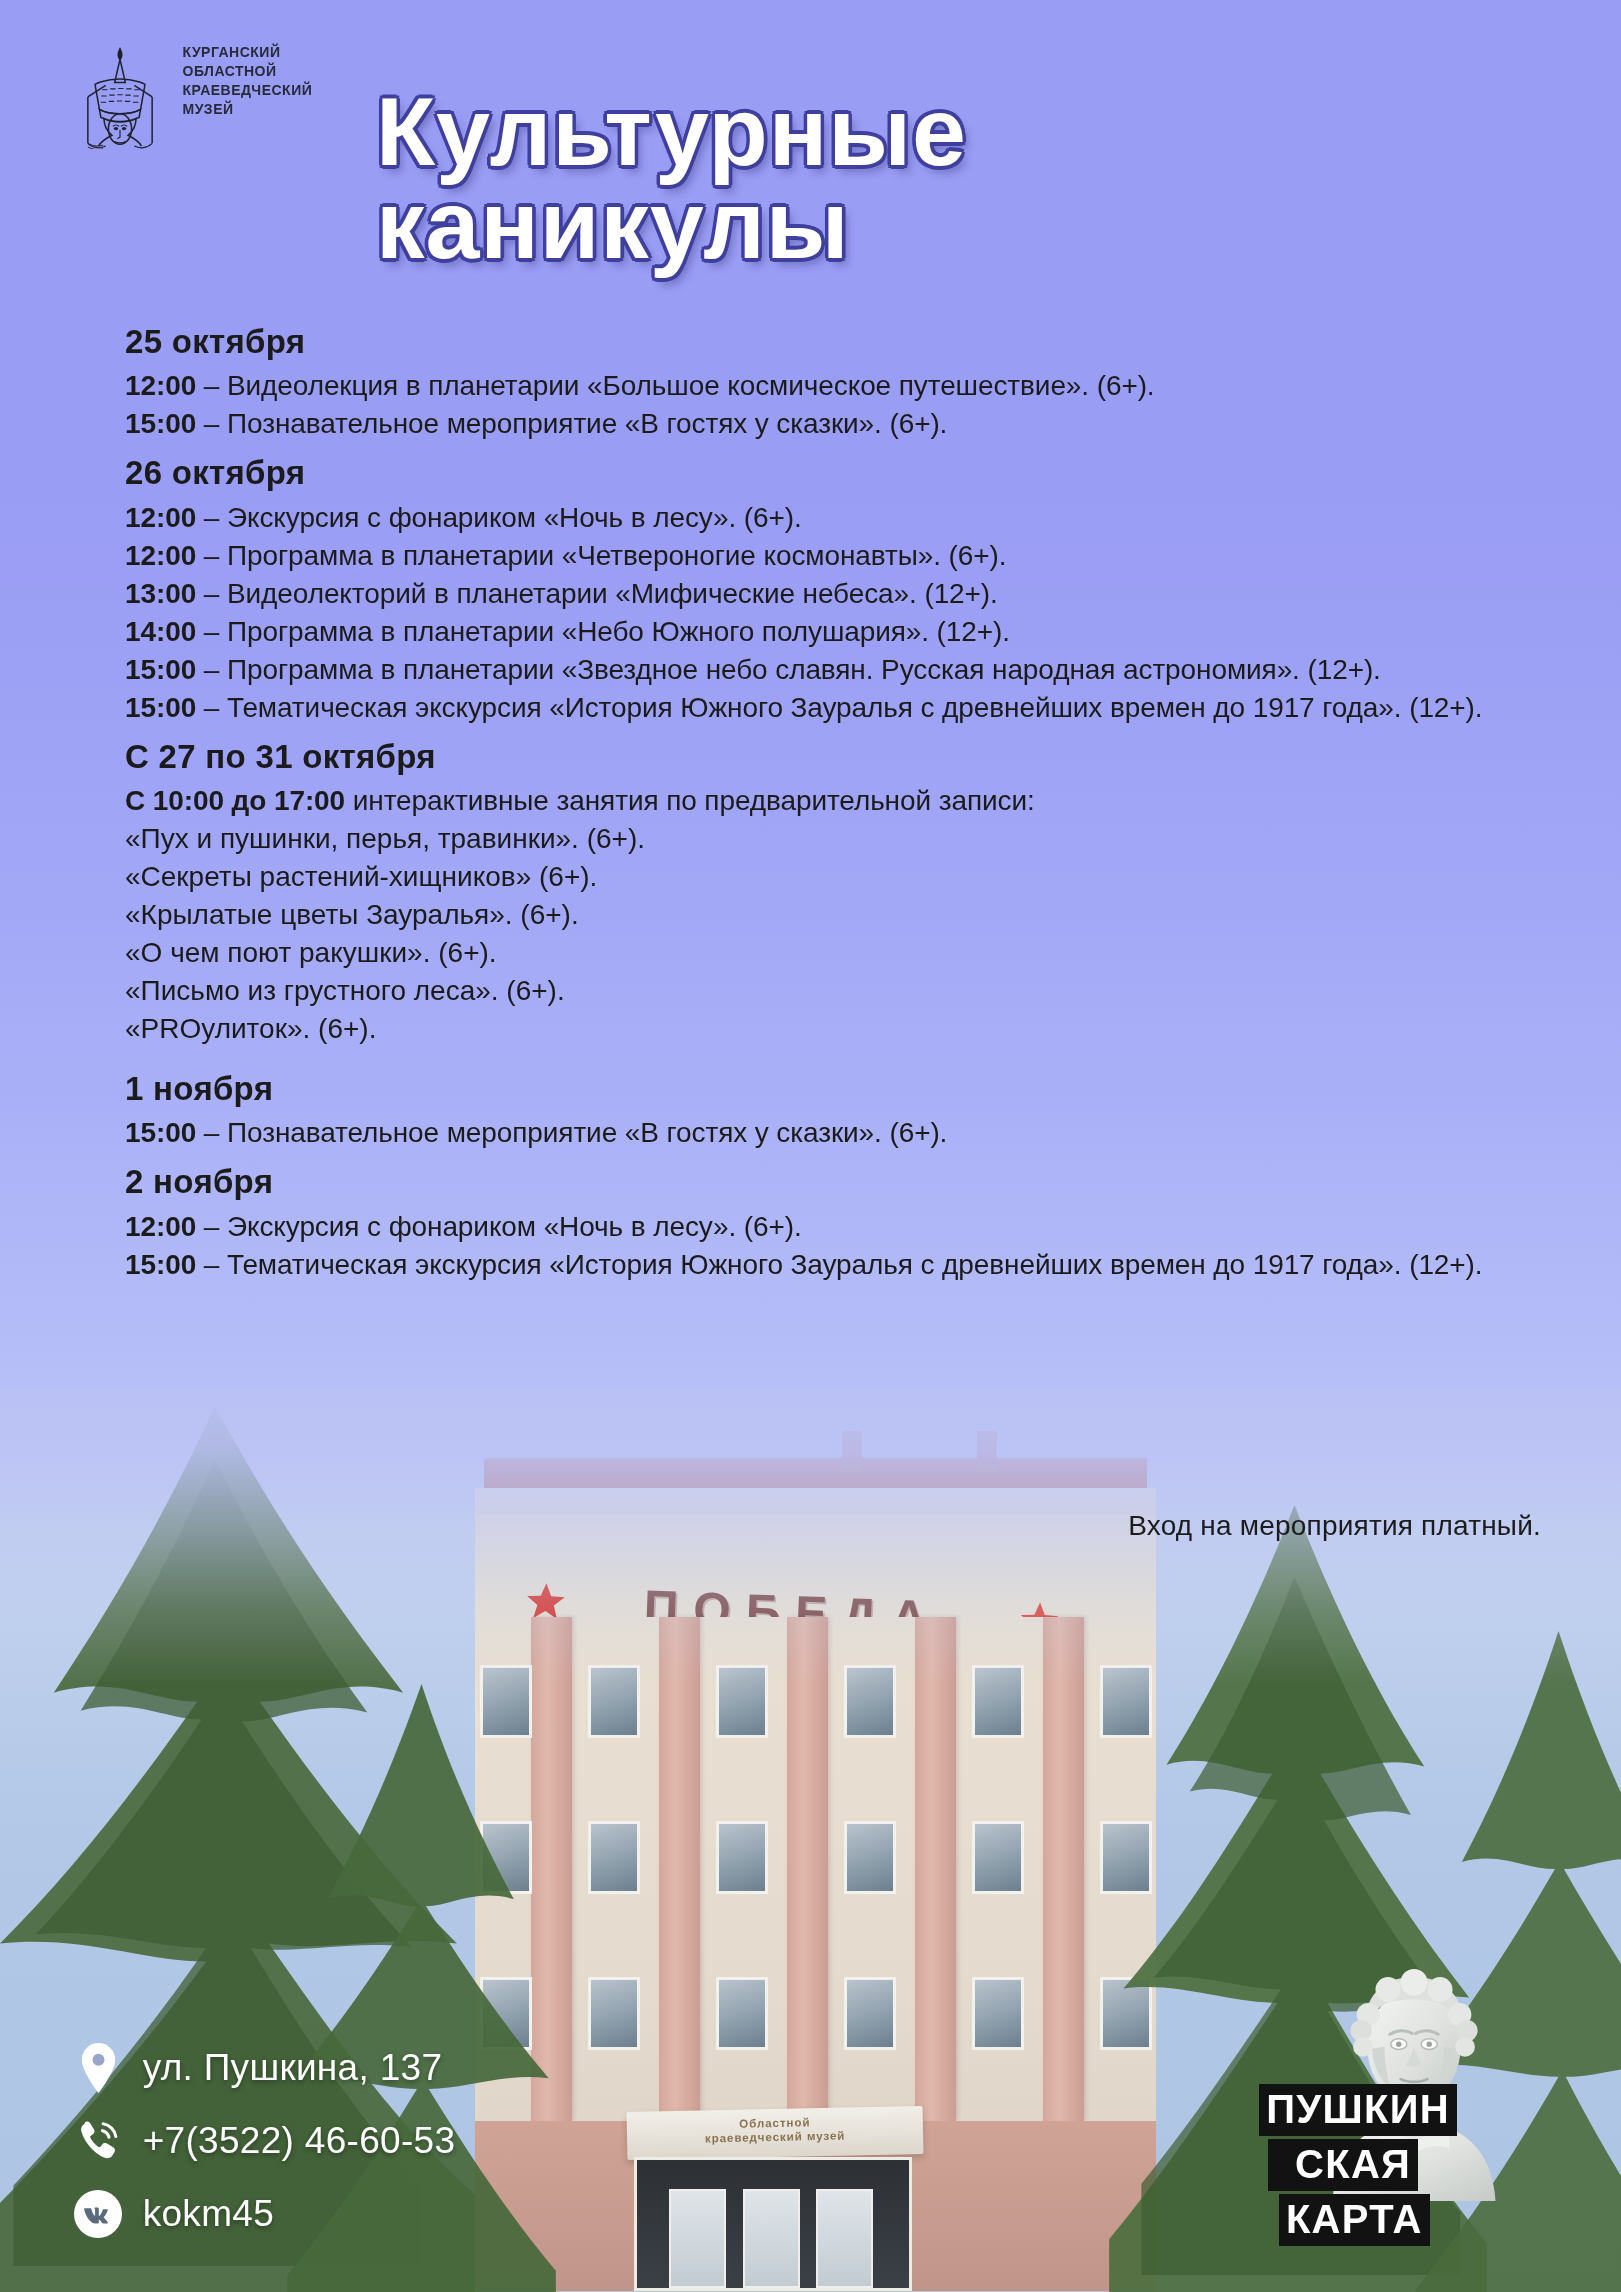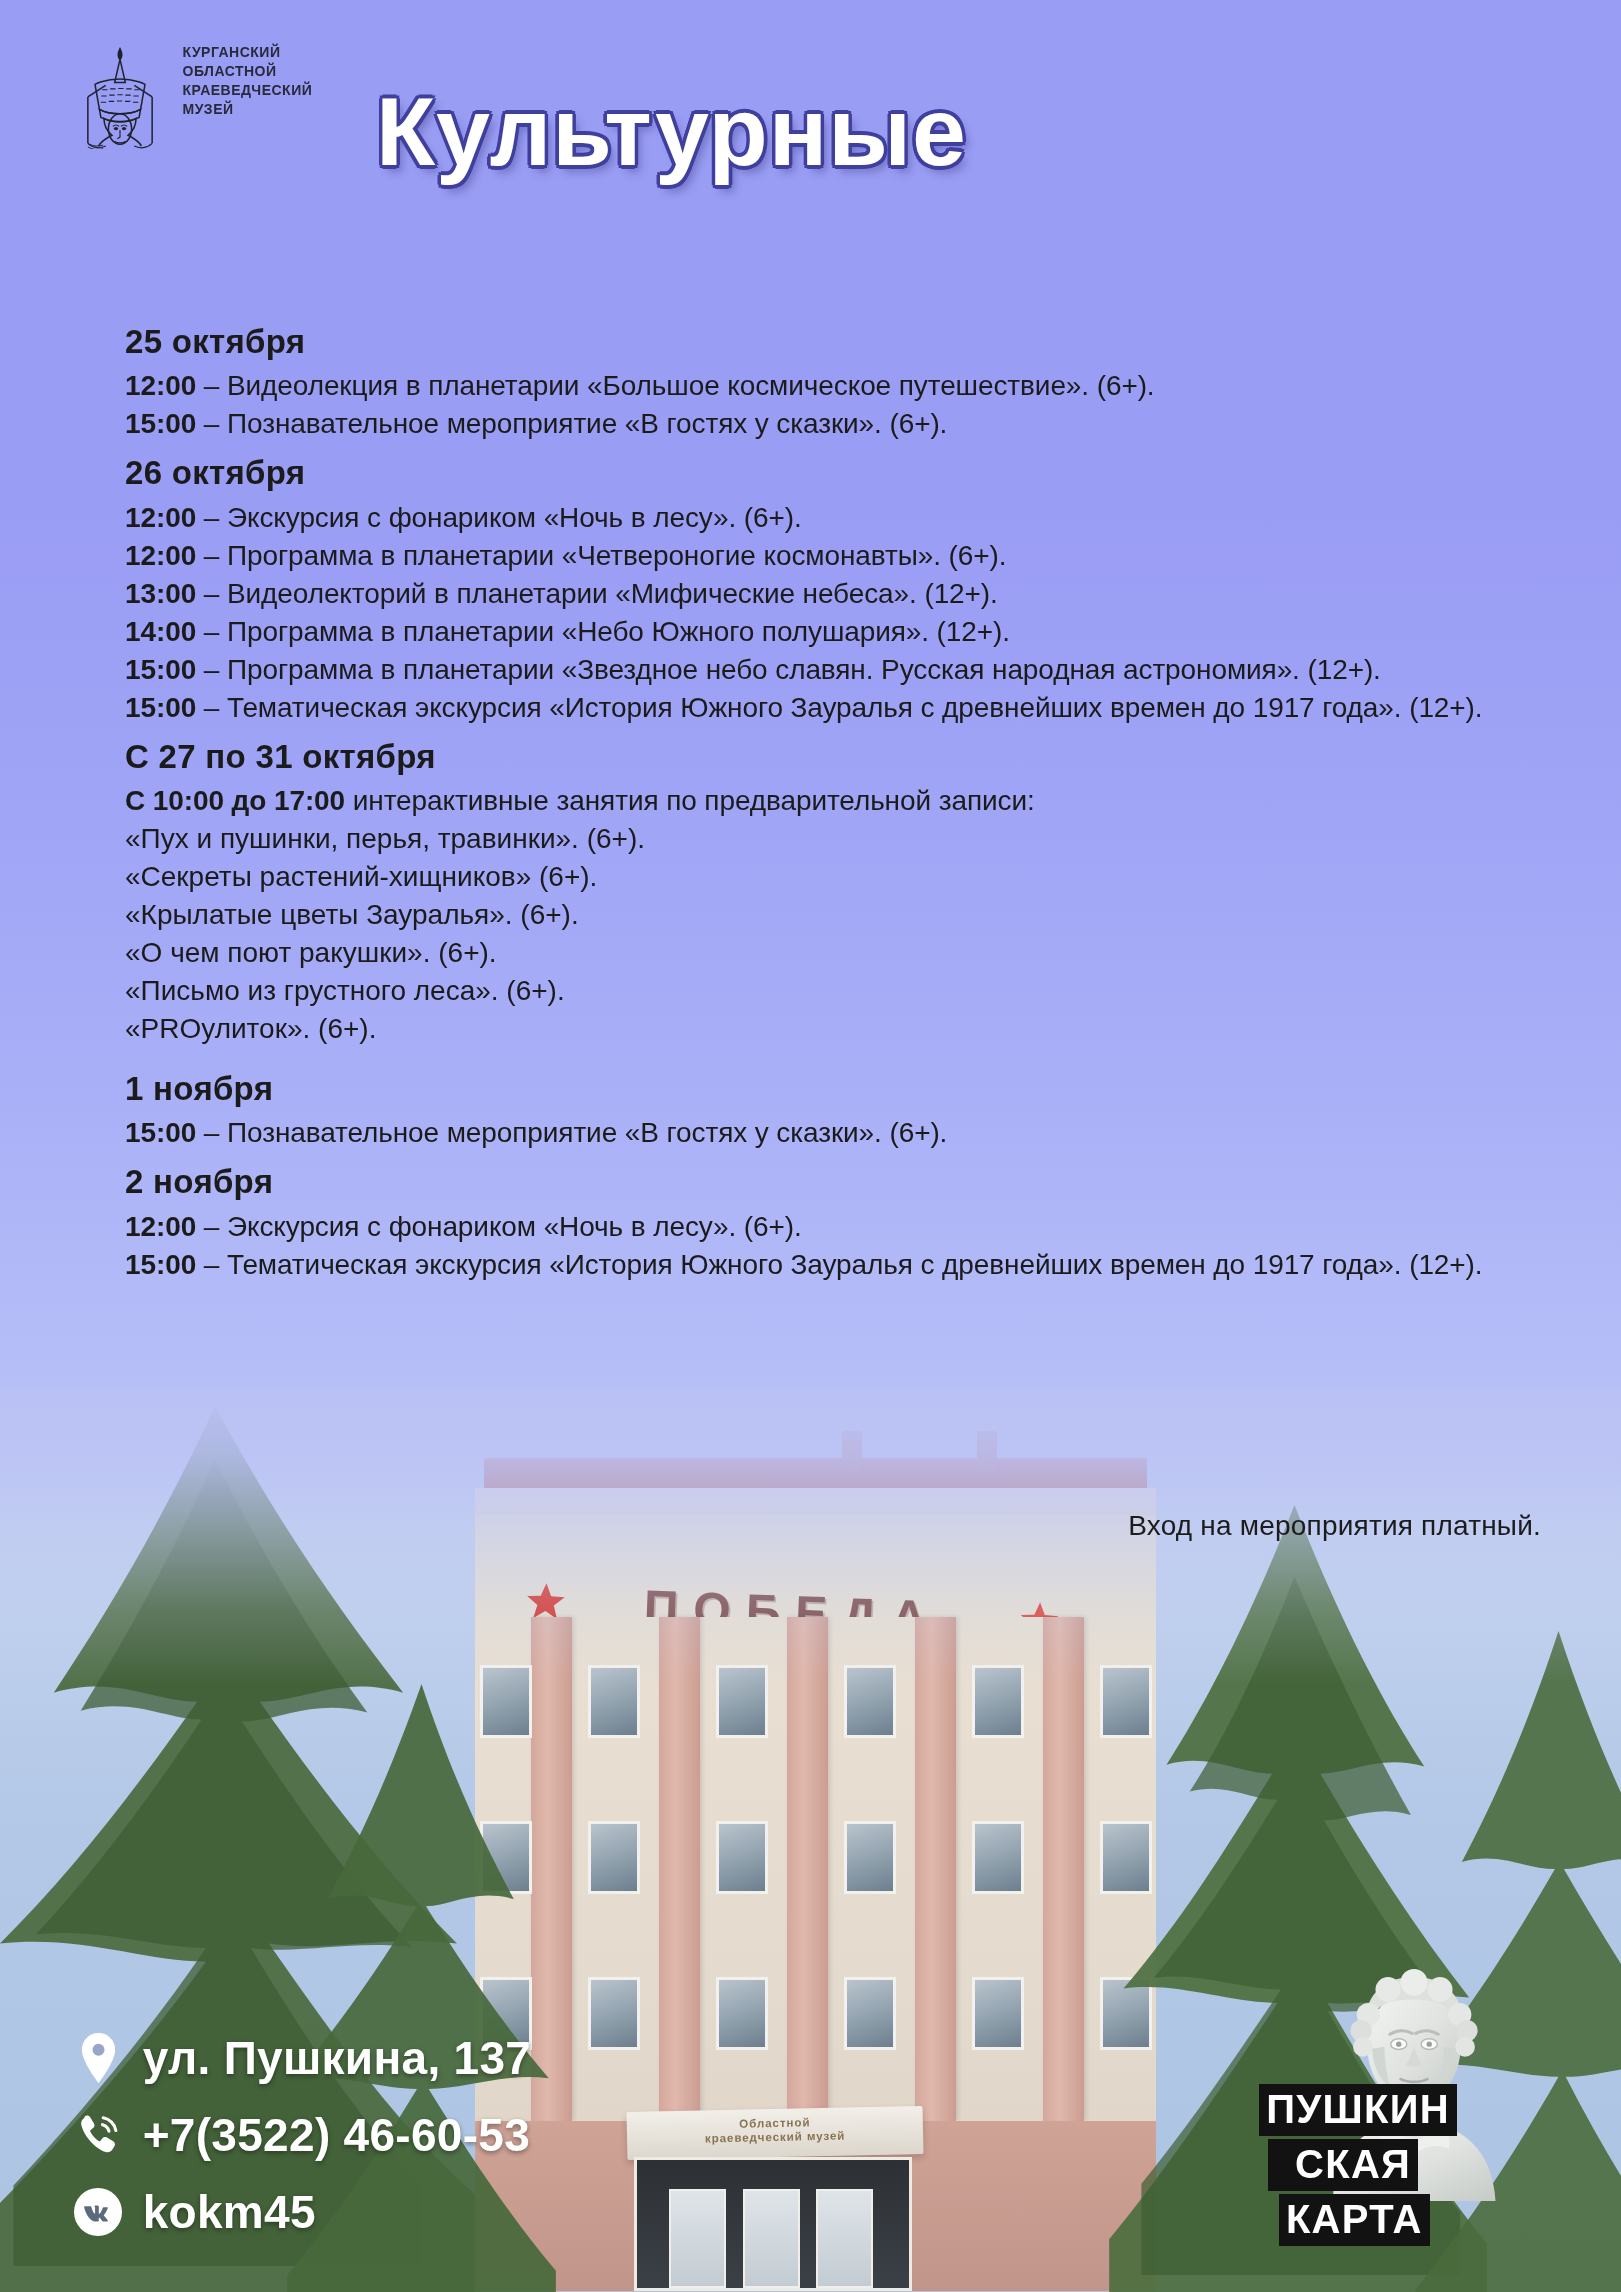--- a/index.html
+++ b/index.html
@@ -266,22 +266,22 @@
   }
   .contact-row {
     display: flex;
     align-items: center;
     gap: 19.7px;
   }
   .contact-icon { width: 50px; height: 50px; display: flex; align-items: center; justify-content: center; }
   .contact-icon svg { display: block; }
   .contact-text {
     color: #ffffff;
-    font-size: 46px;
-    font-weight: 700;
+    font-size: 37px;
+    font-weight: 400;
     font-family: "Liberation Sans", sans-serif;
     letter-spacing: 0.3px;
     text-shadow: 0 1.8px 5.4px rgba(0,0,0,.40);
   }
 
   
   .pushkin {
     position: absolute;
     right: 50px;
     bottom: 38px;
@@ -451,20 +451,21 @@
     <div class="logo-text">
       <div>Курганский</div>
       <div>областной</div>
       <div>краеведческий</div>
       <div>музей</div>
     </div>
   </div>
 
   <h1 class="title">
     <span>Культурные</span>
+    <span class="l2">каникулы</span>
   </h1>
 
   <div class="schedule">
 
     <div class="day-head">25 октября</div>
     <div class="ev">
       <b>12:00</b><span> – Видеолекция в планетарии «Большое космическое путешествие». (6+).</span>
     </div>
     <div class="ev">
       <b>15:00</b><span> – Познавательное мероприятие «В гостях у сказки». (6+).</span>

